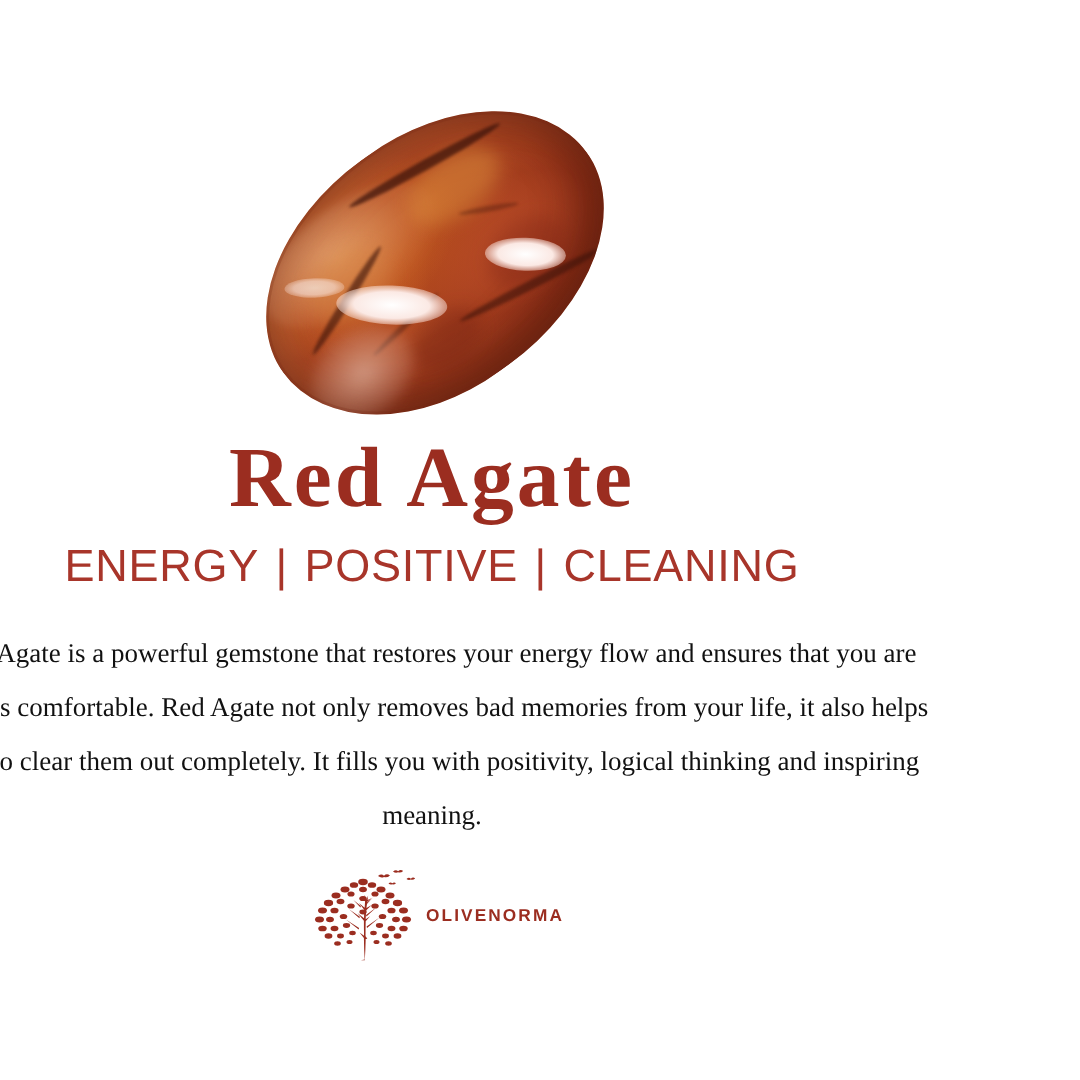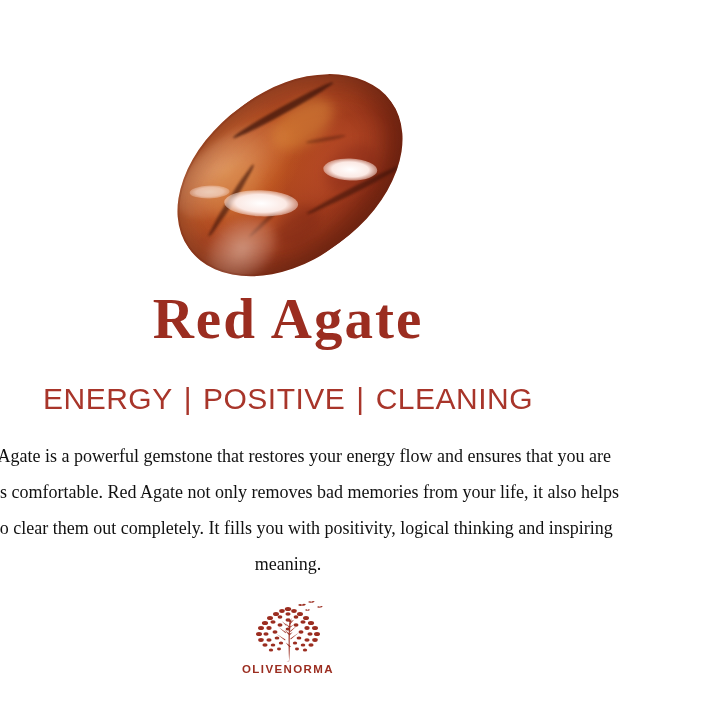--- a/index.html
+++ b/index.html
@@ -117,21 +117,21 @@
     font-weight: 700;
     color: #9b2d20;
     letter-spacing: 2px;
     line-height: 1;
     margin: 0;
     text-align: center;
   }
   .title .gap { display: inline-block; width: 14px; }
 
   .subtitle {
-    margin: 35px 0 0 0;
+    margin: 14px 0 0 0;
     font-family: "Liberation Sans", sans-serif;
     font-size: 30px;
     font-weight: 400;
     color: #a8352a;
     letter-spacing: 0.5px;
     text-align: right;
     white-space: nowrap;
   }
   .subtitle .sep {
     display: inline-block;
@@ -146,21 +146,21 @@
     font-size: 18px;
     line-height: 36px;
     color: #111111;
     text-align: center;
   }
 
   
   .logo {
     margin-top: 18px;
     display: flex;
-    flex-direction: column;
+    flex-direction: row;
     align-items: center;
   }
   .logo-mark { display: block; }
   .logo-word {
     margin-top: 1px;
     font-family: "Liberation Sans", sans-serif;
     font-size: 11.5px;
     font-weight: 700;
     letter-spacing: 1.4px;
     color: #9b2d20;

